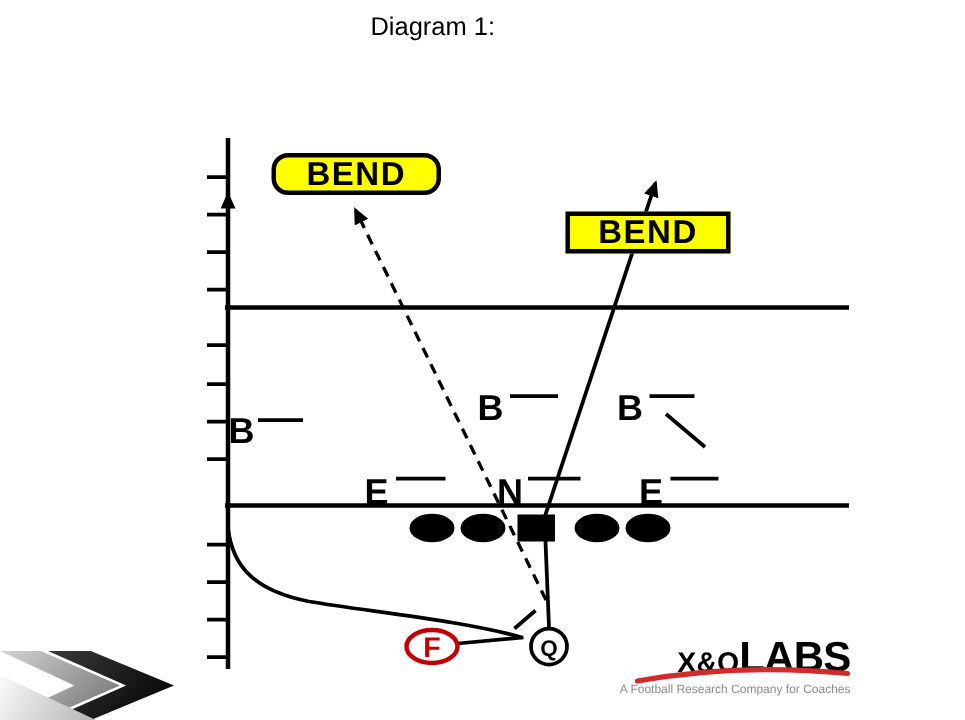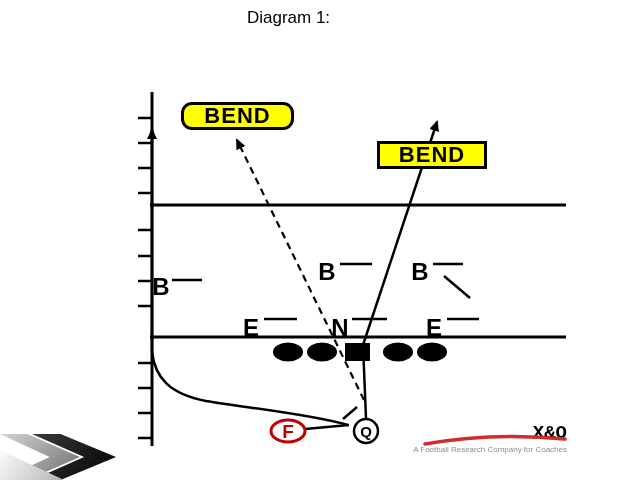--- a/index.html
+++ b/index.html
@@ -36,21 +36,21 @@
   .chev-gray  { left:0;   width:80px; background:linear-gradient(135deg,#d4d4d4,#6e6e6e);
                 clip-path:polygon(0 0,34% 0,100% 50%,34% 100%,0 100%,62% 50%); }
   .chev-black { left:32px; width:84px; background:linear-gradient(135deg,#3b3b3b,#000);
                 clip-path:polygon(0 0,34% 0,100% 50%,34% 100%,0 100%,62% 50%); }
   .corner-tri { position:absolute; left:0; bottom:0; width:64px; height:30px;
                 background:linear-gradient(120deg,#fbfbfb,#b3b3b3);
                 clip-path:polygon(0 0,100% 100%,0 100%); }
 
   
   .logo { position:absolute; right:10px; top:422px; text-align:right; }
-  .logo-row { position:relative; display:flex; align-items:flex-end; justify-content:flex-end; gap:0;font-family:Liberation Mono, monospace; }
+  .logo-row { position:relative; display:flex; align-items:flex-end; justify-content:flex-end; gap:0; }
   .logo-xo   { font-size:19px; font-weight:900; color:#000; }
   .logo-labs { font-size:28px; font-weight:900; color:#000; letter-spacing:-.5px; }
   .logo-swoosh { position:absolute; right:-4px; bottom:-4px; width:150px; height:18px; pointer-events:none; }
   .logo-tagline { font-size:8px; color:#8c8c8c; margin-top:1px; white-space:nowrap; }
 </style>
 </head>
 <body>
 
 <div class="slide">
 
@@ -104,20 +104,21 @@
 
   <div class="corner">
     <div class="chev chev-gray"></div>
     <div class="chev chev-black"></div>
     <div class="corner-tri"></div>
   </div>
 
   <div class="logo">
     <div class="logo-row">
       <span class="logo-xo">X&amp;O</span>
+      <span class="logo-labs">LABS</span>
       <svg class="logo-swoosh" viewBox="0 0 150 18">
         <path d="M4 14 Q72 2 144 9" fill="none" stroke-width="3.5" stroke-linecap="round" stroke="#D22B2B"></path>
       </svg>
     </div>
     <div class="logo-tagline">A Football Research Company for Coaches</div>
   </div>
 
 </div>
 
 </body></html>

